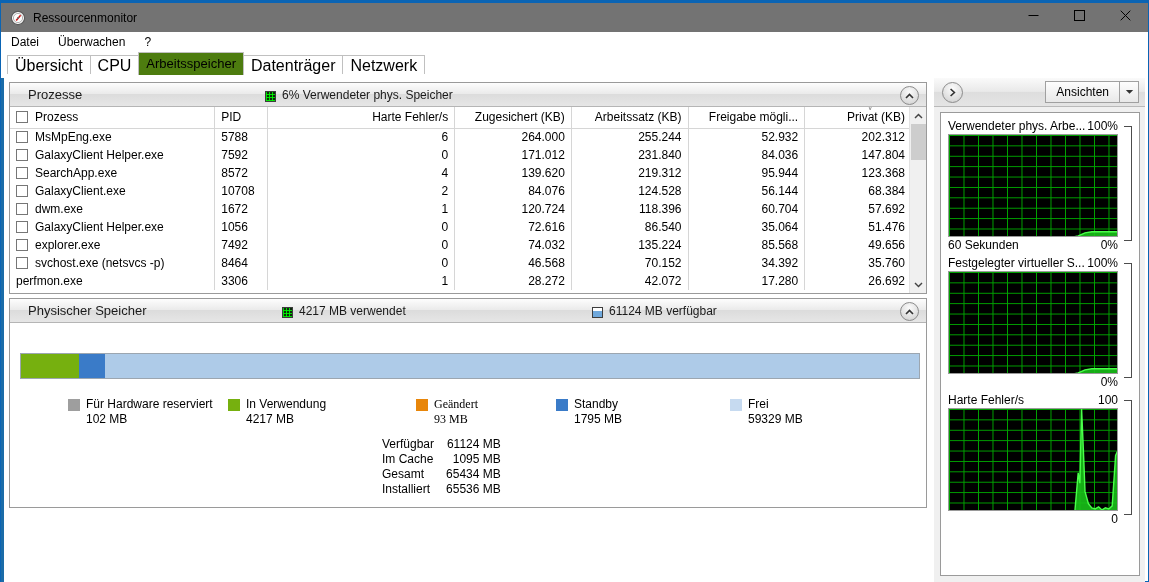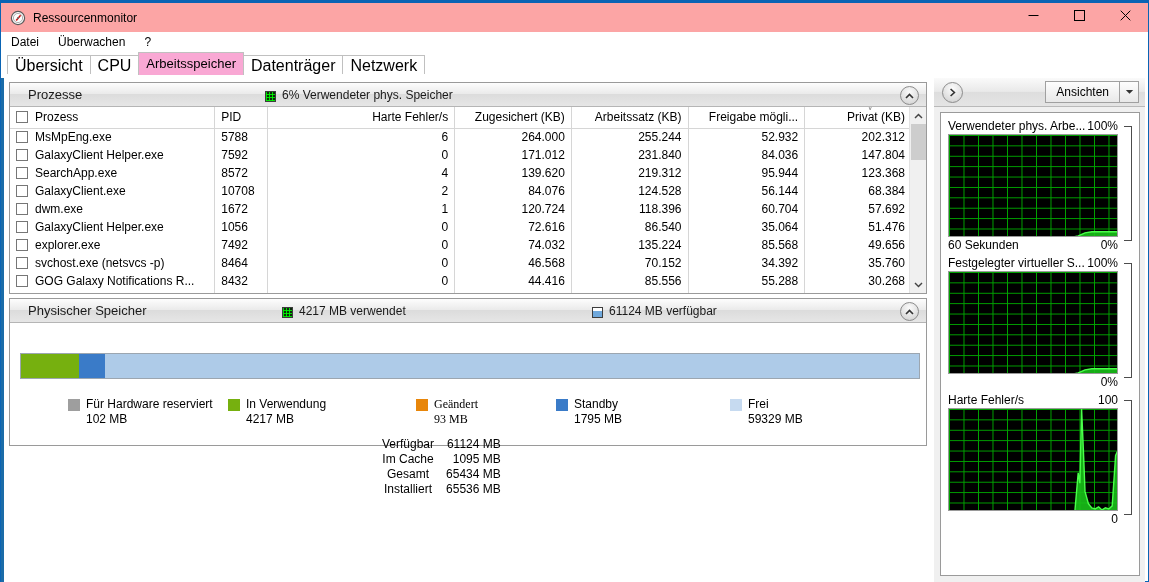--- a/index.html
+++ b/index.html
@@ -22,21 +22,21 @@
     border-right: 1px solid #0a64b4;
     border-bottom: 1px solid #0a64b4;
     border-top: 3px solid #0a64b4;
   }
 
   
   #titlebar {
     height: 29px;
     display: flex;
     align-items: center;
-    background: #fca5a5;
+    background: #737373;
     position: relative;
   }
   #app-icon {
     width: 16px; height: 16px;
     margin-left: 9px; margin-right: 7px;
     flex: 0 0 auto;
   }
   #title-text {
     font-size: 12px;
     color: #000;
@@ -104,21 +104,21 @@
     cursor: default;
     white-space: nowrap;
     position: relative;
     color: #000;
   }
   .tab.active {
     height: 23px;
     line-height: 22px;
     font-size: 13px;
     z-index: 3;
-    background: #f9a8d4;
+    background: #4d7c0f;
     border-color: #c0c0c0;
   }
 
   
   #body {
     position: absolute;
     left: 0; top: 75px;
     width: 1147px;
     height: 504px;
     display: flex;
@@ -257,21 +257,21 @@
   #tbl-thumb {
     position: absolute;
     top: 17px; left: 1px;
     width: 15px; height: 36px;
     background: #cdcdcd;
     cursor: default;
   }
   #tbl-sb-down { position: absolute; bottom: 0; left: 0; width: 17px; }
 
   
-  #mem-panel { height: 148px; }
+  #mem-panel { height: 210px; }
   #mem-body { height: 142px; padding: 0; position: relative; }
   #membar {
     position: absolute;
     left: 10px; top: 30px;
     width: 900px; height: 26px;
     display: flex;
     border: 1px solid #9ca6b0;
   }
   .seg { height: 100%; }
   #legend {
@@ -291,21 +291,21 @@
     flex: 0 0 auto;
   }
   .legend-text { line-height: 15px; }
   #memstats {
     position: absolute;
     left: 372px; top: 114px;
     font-size: 12px;
     line-height: 15px;
   }
   #memstats table { border-collapse: collapse; font-size: 12px; }
-  #memstats td { padding: 0; text-align: center; }
+  #memstats td { padding: 0; }
   #memstats td.lbl { padding-right: 12px; white-space: nowrap; }
   #memstats td.val { text-align: right; white-space: nowrap; }
 
   
   #rightpane {
     width: 212px;
     height: 504px;
     background: #f0f0f0;
     position: relative;
     border-left: 1px solid #ffffff;
@@ -550,29 +550,20 @@
                   <td class="">49.656</td>
                 </tr>
                 <tr>
                   <td class="lft colsep"><span class="cb"></span><span>svchost.exe (netsvcs -p)</span></td>
                   <td class="lft colsep">8464</td>
                   <td class="colsep">0</td>
                   <td class="colsep">46.568</td>
                   <td class="colsep">70.152</td>
                   <td class="colsep">34.392</td>
                   <td class="">35.760</td>
-                </tr>
-                <tr>
-                  <td class="lft colsep"><span class="cb"></span><span>GOG Galaxy Notifications R...</span></td>
-                  <td class="lft colsep">8432</td>
-                  <td class="colsep">0</td>
-                  <td class="colsep">44.416</td>
-                  <td class="colsep">85.556</td>
-                  <td class="colsep">55.288</td>
-                  <td class="">30.268</td>
                 </tr>
                 <tr>
                   <td class="lft colsep"><span>perfmon.exe</span></td>
                   <td class="lft colsep">3306</td>
                   <td class="colsep">1</td>
                   <td class="colsep">28.272</td>
                   <td class="colsep">42.072</td>
                   <td class="colsep">17.280</td>
                   <td class="">26.692</td>
                 </tr>

